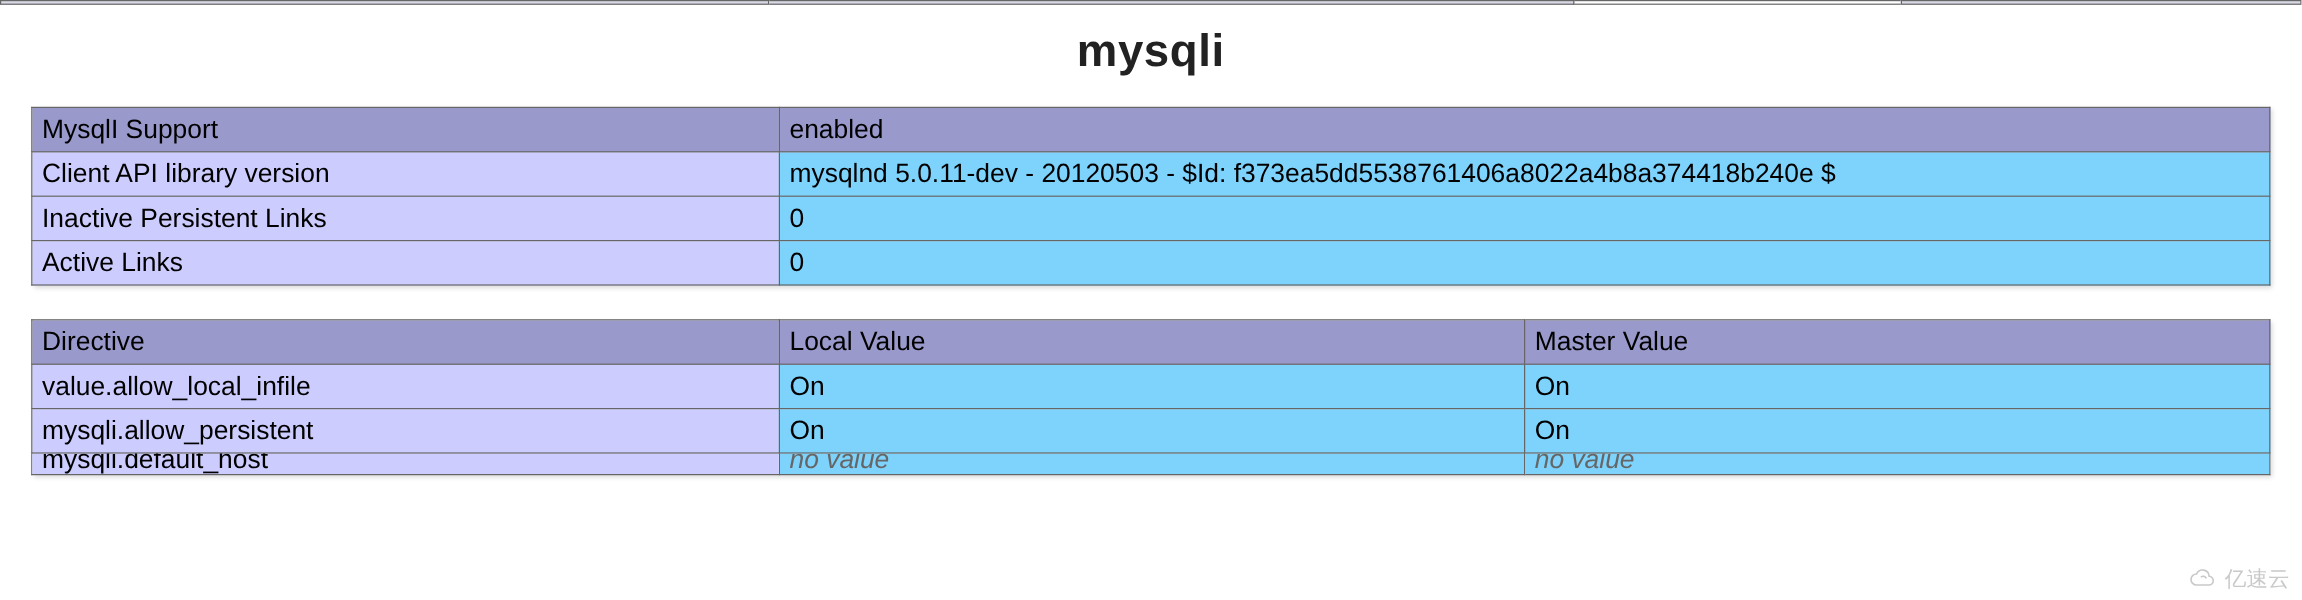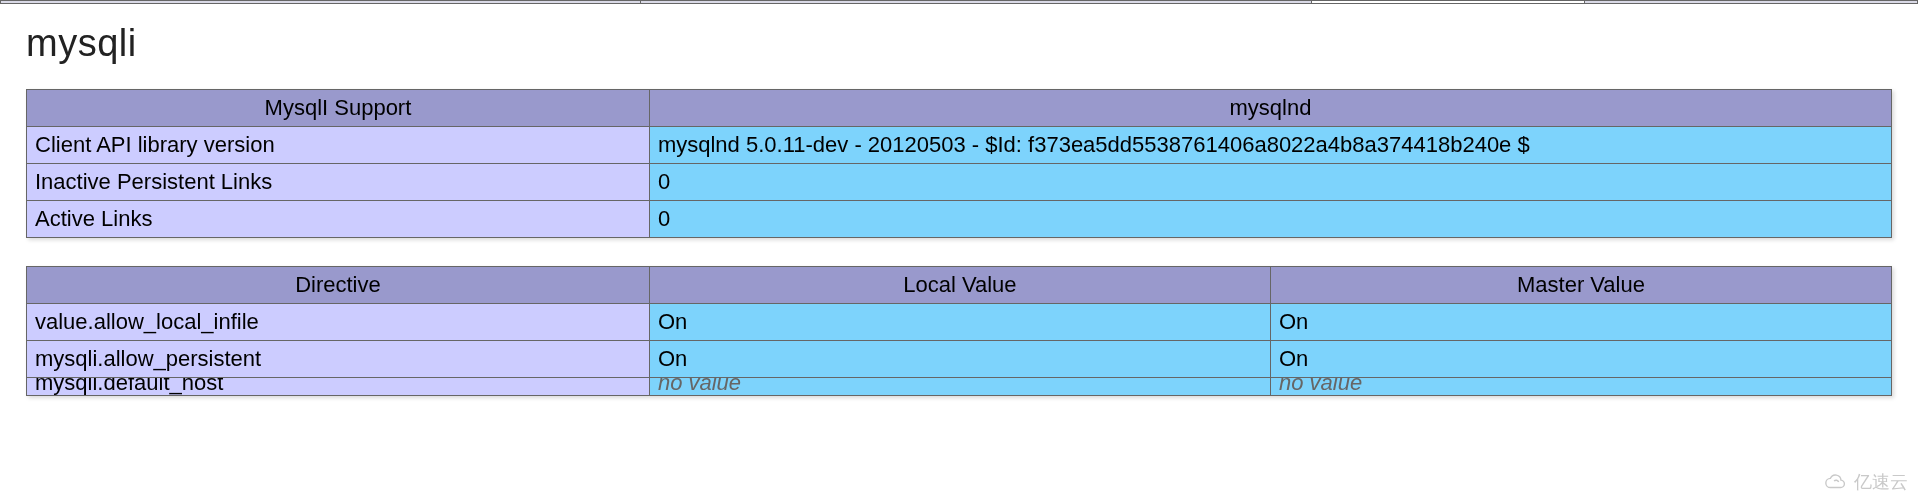--- a/index.html
+++ b/index.html
@@ -25,22 +25,22 @@
       border: 1px solid #666;
       background: #d9d9e6;
       height: 4px;
     }
     .top-border-cell.c1 { width: 33.4%; }
     .top-border-cell.c2 { width: 35.0%; border-left: none; }
     .top-border-cell.c3 { width: 14.2%; border-left: none; border-right: none; background: transparent; }
     .top-border-cell.c4 { width: 17.4%; }
     h1.section-title {
       font-size: 38px;
-      font-weight: 400;
-      text-align: left;
+      font-weight: 700;
+      text-align: center;
       margin: 18px 0 24px 0;
       color: #222;
       letter-spacing: 0.5px;
     }
     table {
       width: 100%;
       border-collapse: collapse;
       margin-bottom: 28px;
       box-shadow: 2px 2px 4px rgba(0,0,0,0.15);
     }
@@ -48,21 +48,20 @@
       border: 1px solid #666;
       padding: 5px 8px;
       font-size: 22px;
       text-align: left;
       font-weight: 400;
       vertical-align: middle;
       height: 34px;
     }
     th {
       background: #9999cc;
-      text-align: center;
       color: #000;
     }
     td.label {
       background: #ccccff;
       color: #000000;
     }
     td.value {
       background: #7dd3fc;
       color: #000;
     }
@@ -115,21 +114,21 @@
 </div>
 
 <div class="container">
 
   <h1 class="section-title">mysqli</h1>
 
   <table class="info-table">
     <tbody>
         <tr>
       <th class="col-label">MysqlI Support</th>
-      <th class="col-value">mysqlnd</th>
+      <th class="col-value">enabled</th>
     </tr>
     <tr>
       <td class="label col-label">Client API library version</td>
       <td class="value col-value">mysqlnd 5.0.11-dev - 20120503 - $Id: f373ea5dd5538761406a8022a4b8a374418b240e $</td>
     </tr>
     <tr>
       <td class="label col-label">Inactive Persistent Links</td>
       <td class="value col-value">0</td>
     </tr>
     <tr>

